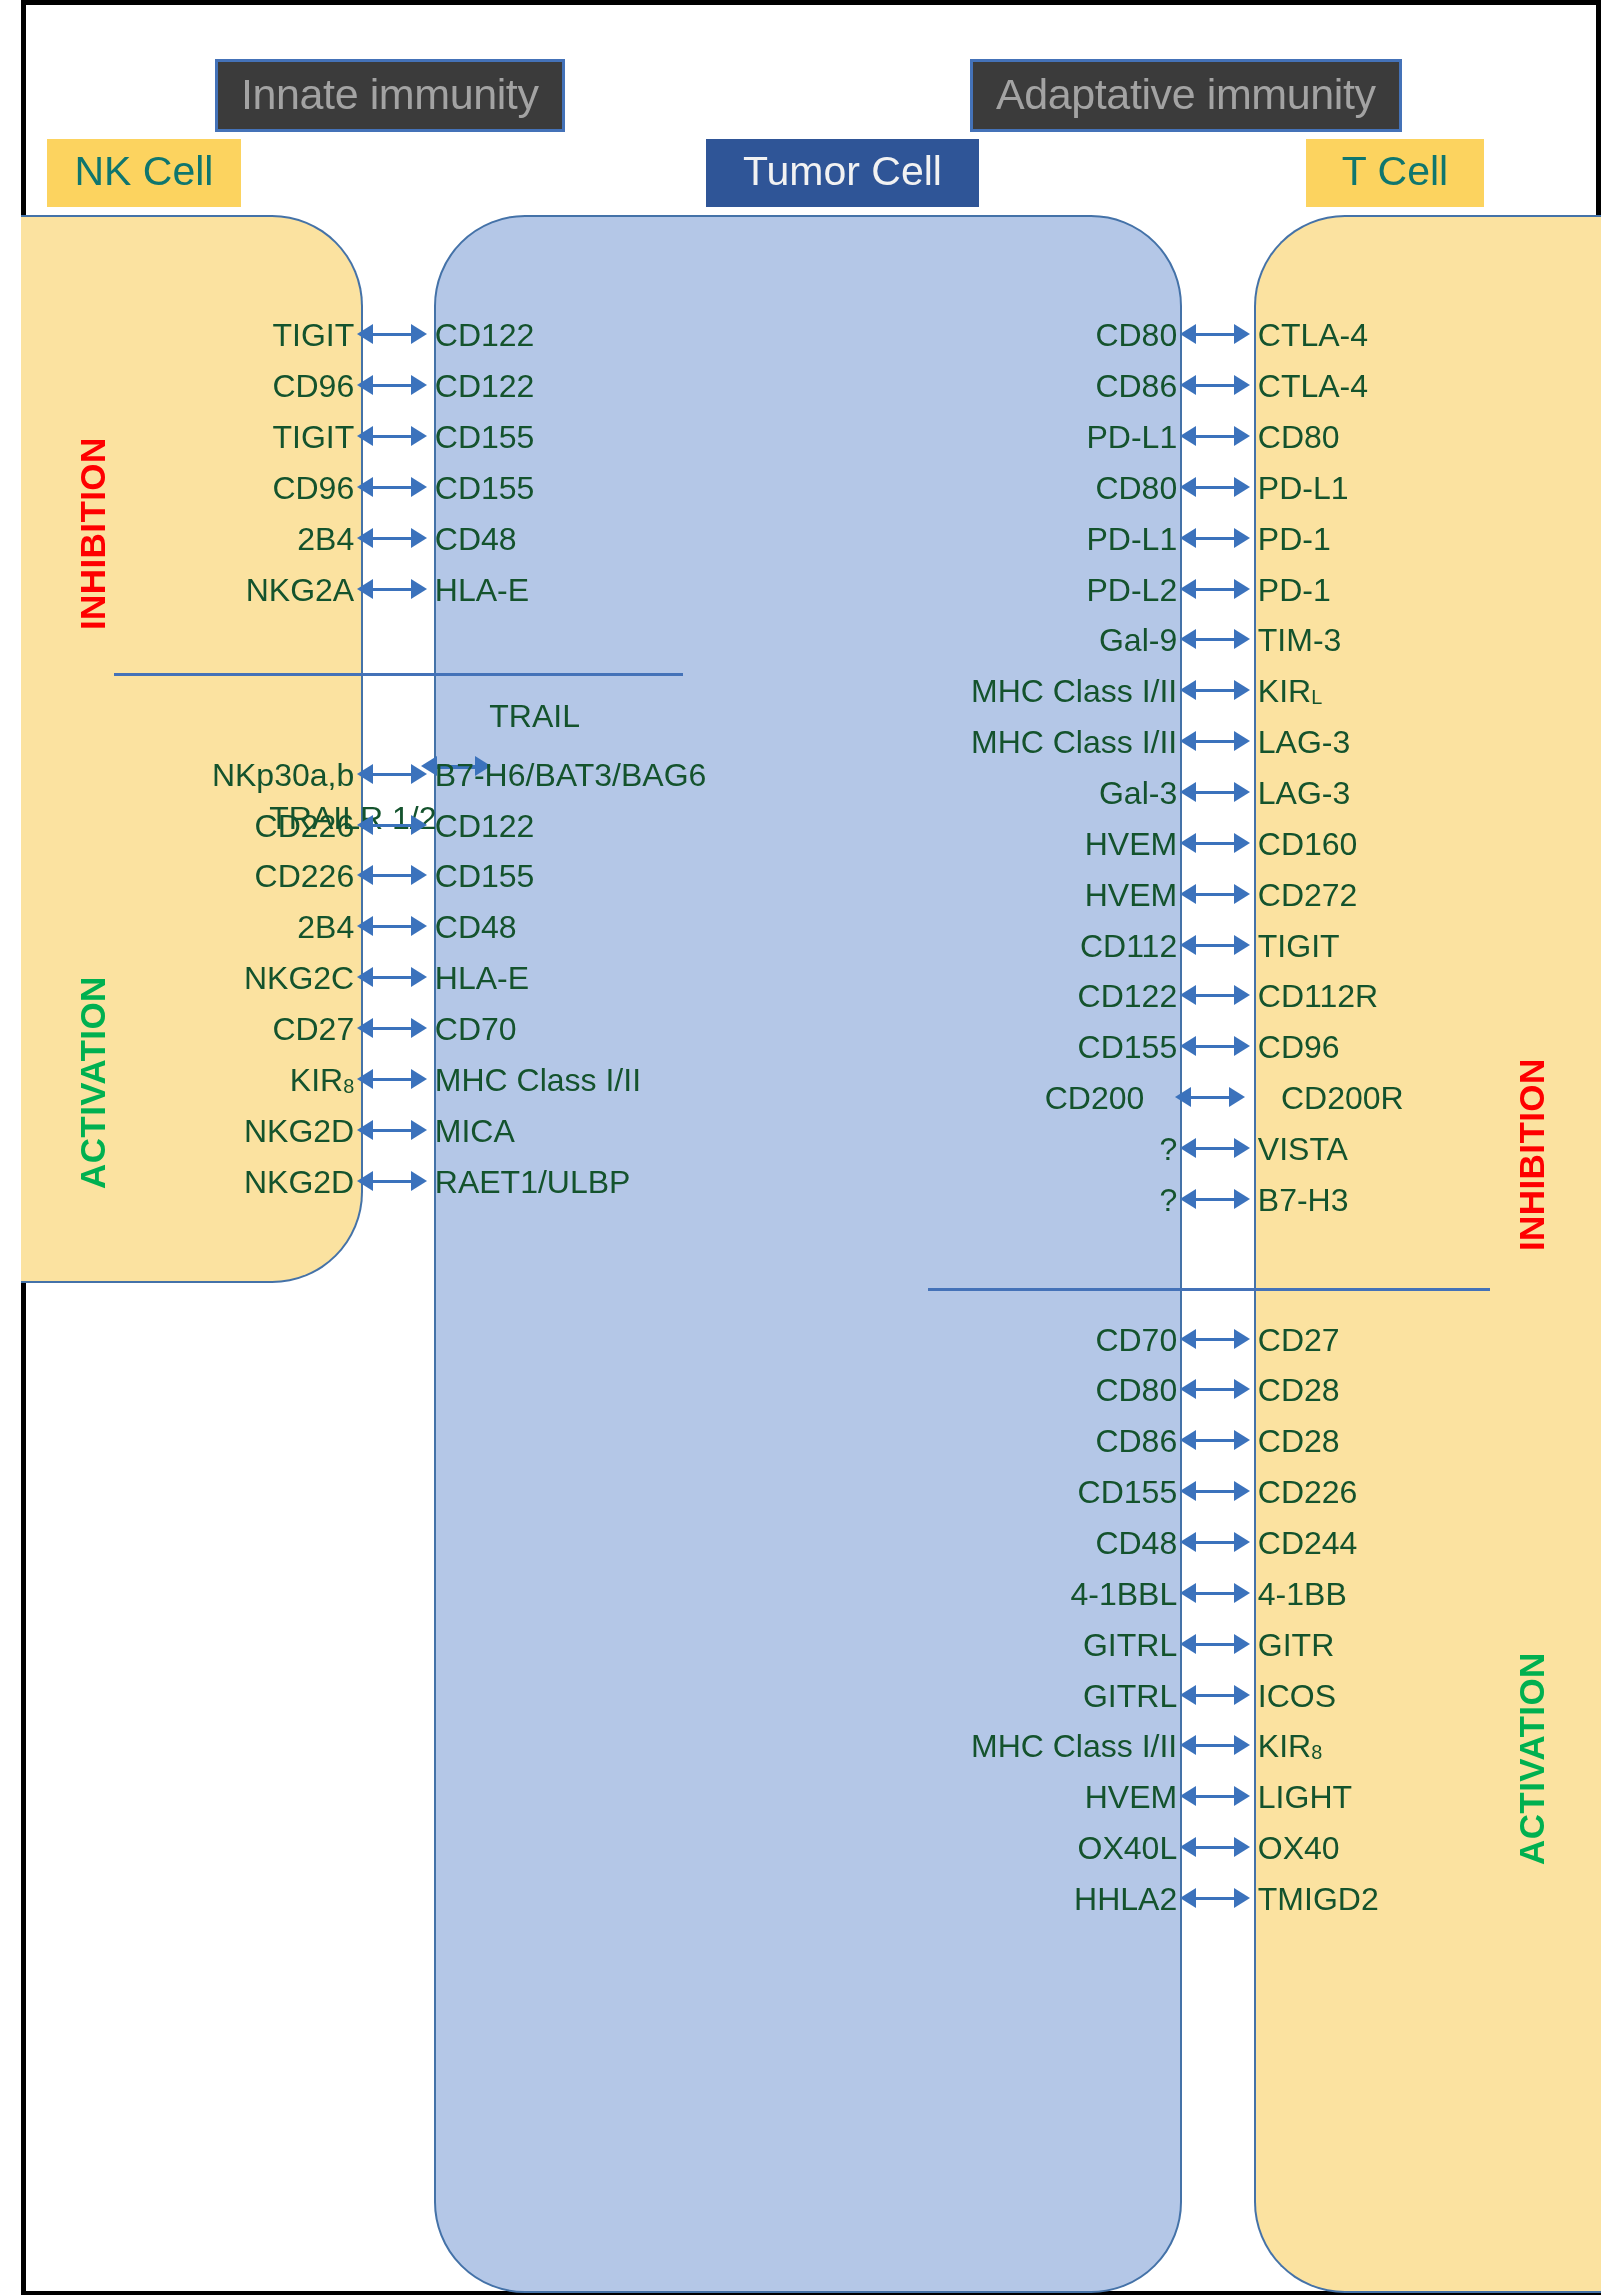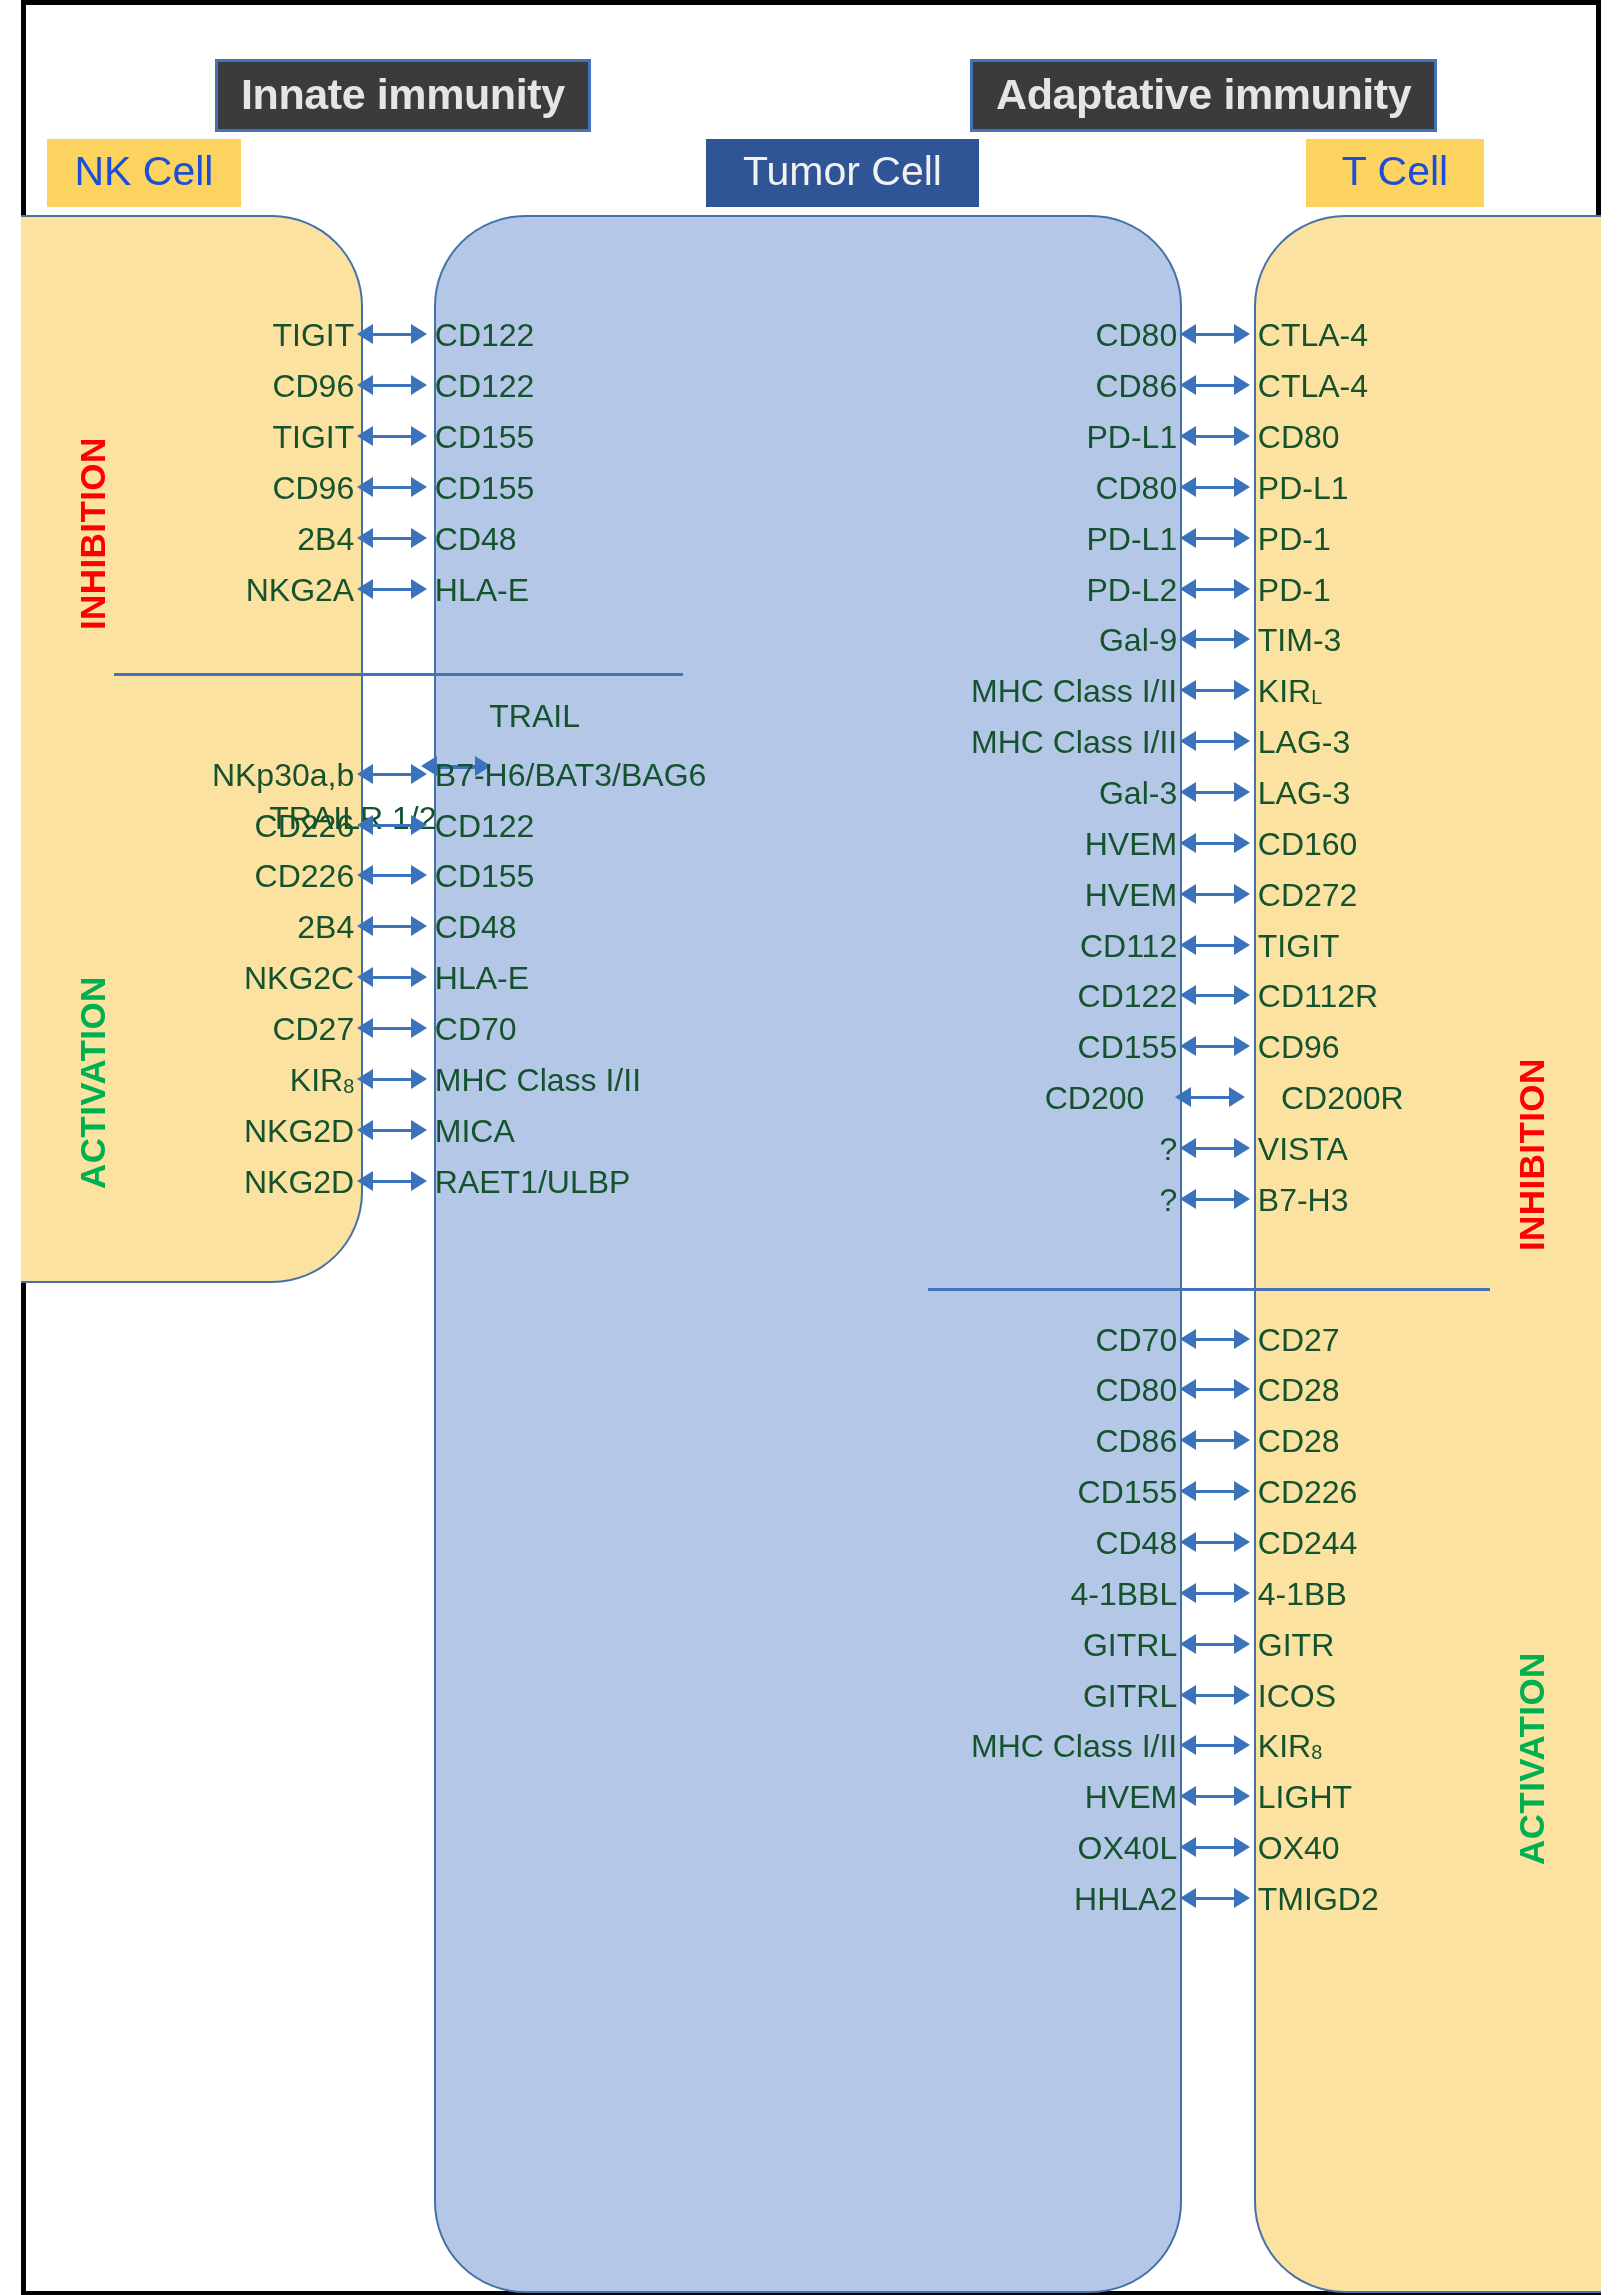--- a/index.html
+++ b/index.html
@@ -27,23 +27,23 @@
   .frame-left  { left: 21px;  top: 0;    width: 4.6px;  height: 2295px; }
   .frame-right { left: 1596px; top: 0;   width: 4.6px;  height: 2295px; }
   .frame-top   { left: 21px;  top: 0;    width: 1580px; height: 4.6px; }
   .frame-bottom{ left: 21px;  top: 2291px; width: 1580px; height: 4.6px; }
 
   
   .section-badge {
     position: absolute;
     background: #3b3b3b;
     border: 3px solid #4472b8;
-    color: #e5e5e5;
+    color: #a3a3a3;
     font-size: 43px;
-    font-weight: bold;
+    font-weight: normal;
     letter-spacing: -0.4px;
     text-align: center;
     line-height: 1.0;
     padding: 10.6px 23px 13.7px 23px;
     box-sizing: border-box;
     white-space: nowrap;
   }
   #badge-innate   { left: 215px;  top: 59px; }
   #badge-adaptive { left: 970px; top: 59px; }
 
@@ -51,21 +51,21 @@
   .cell-tag {
     position: absolute;
     font-size: 41px;
     font-weight: normal;
     text-align: center;
     line-height: 1.0;
     padding: 12px 18px 15px 18px;
     box-sizing: border-box;
     white-space: nowrap;
   }
-  .cell-tag.yellow { background: #fcd35f; color: #1d4ed8; }
+  .cell-tag.yellow { background: #fcd35f; color: #0f766e; }
   .cell-tag.blue   { background: #2f5597; color: #f2f2f2; }
 
   #tag-nk    { left: 47px;   top: 139px;  width: 194px; }
   #tag-tumor { left: 706px;  top: 139px;  width: 273px; }
   #tag-tcell { left: 1306px; top: 139px;  width: 178px; }
 
   
   .cell-body {
     position: absolute;
     border: 2.3px solid #4472a8;

